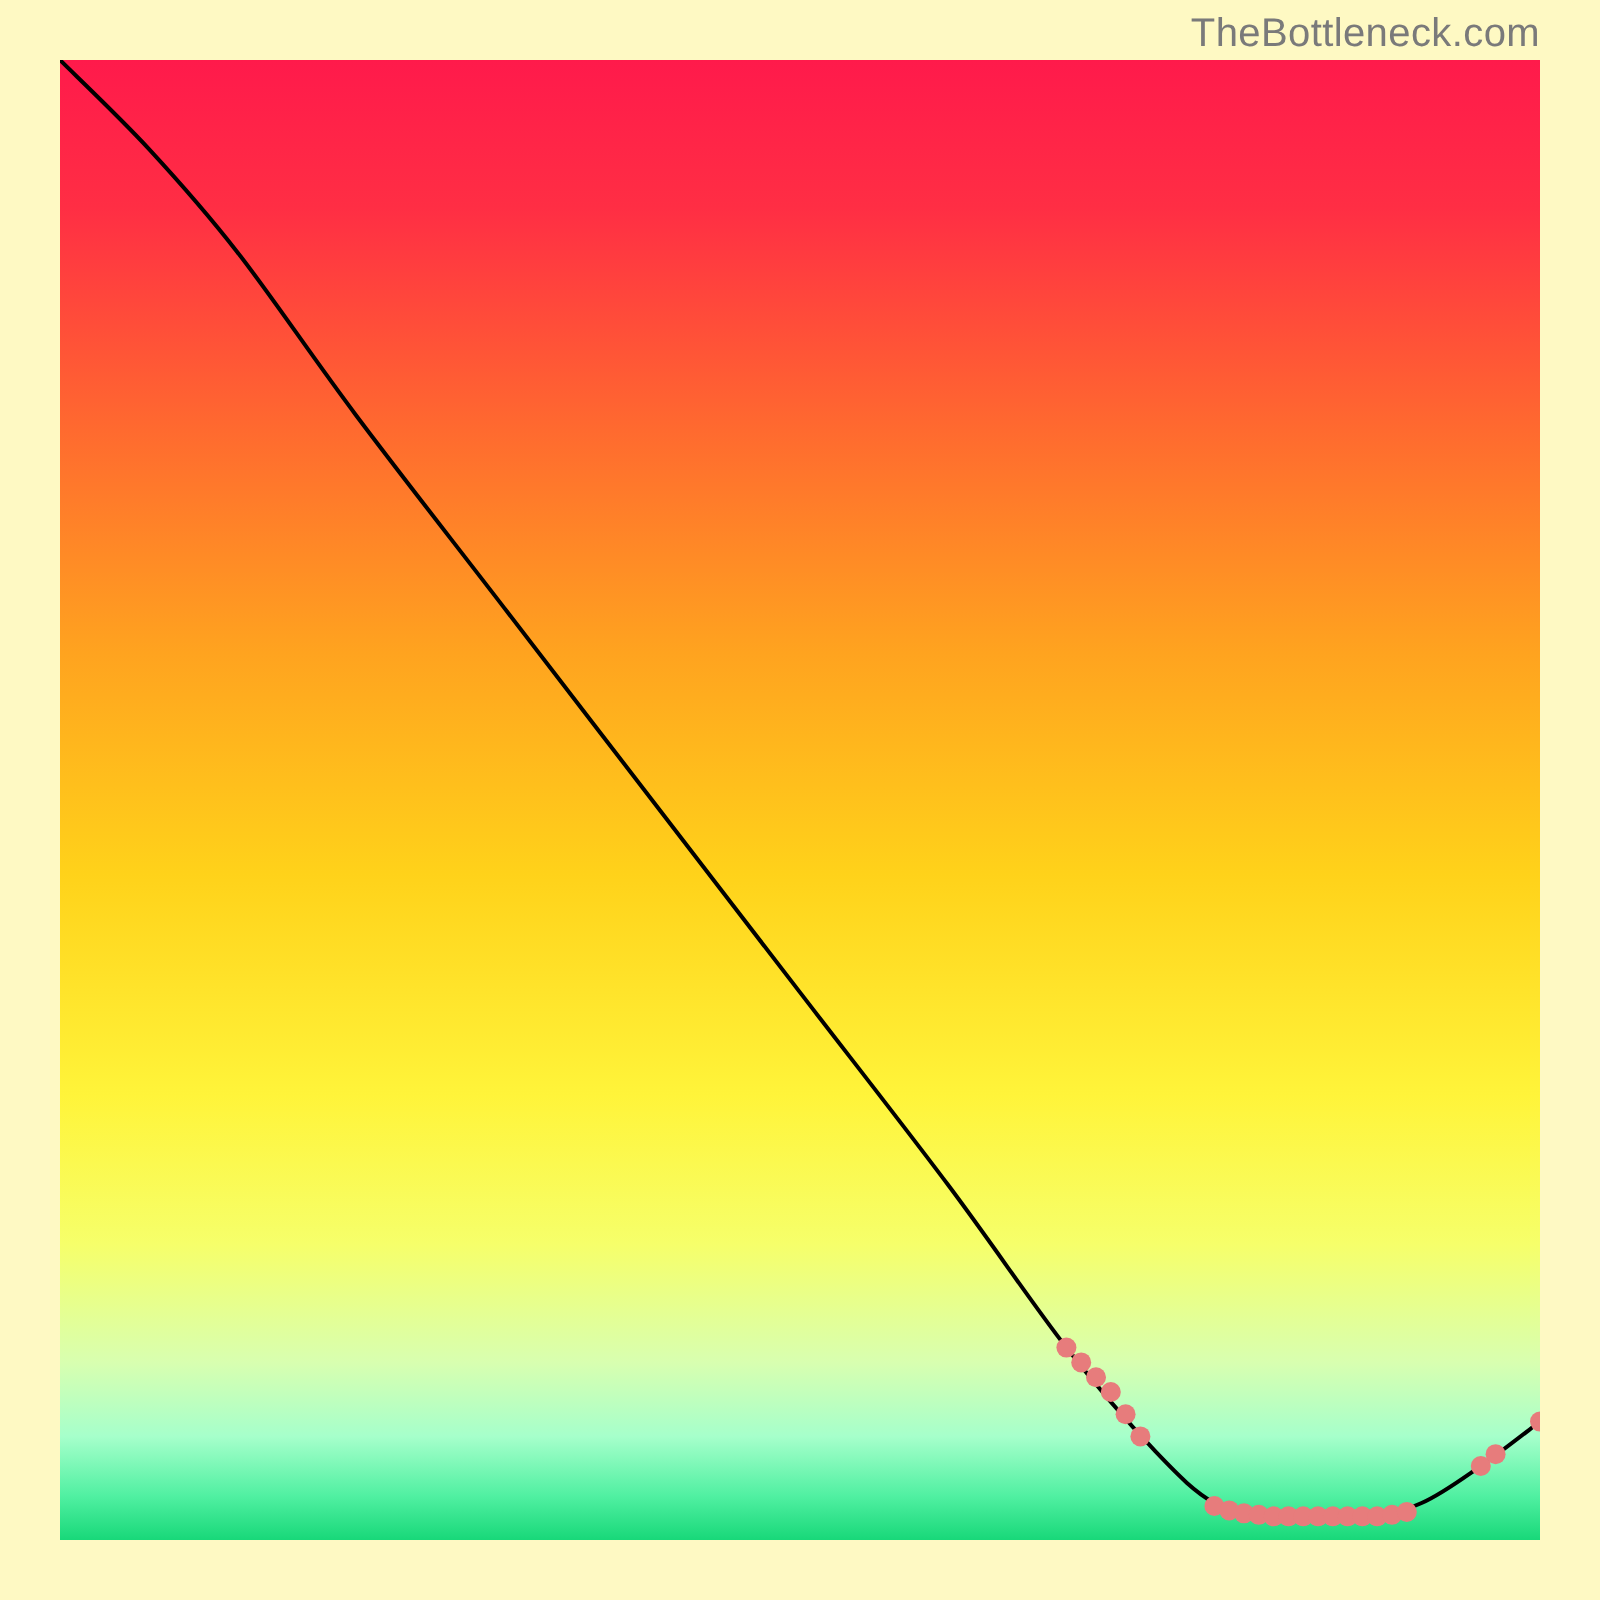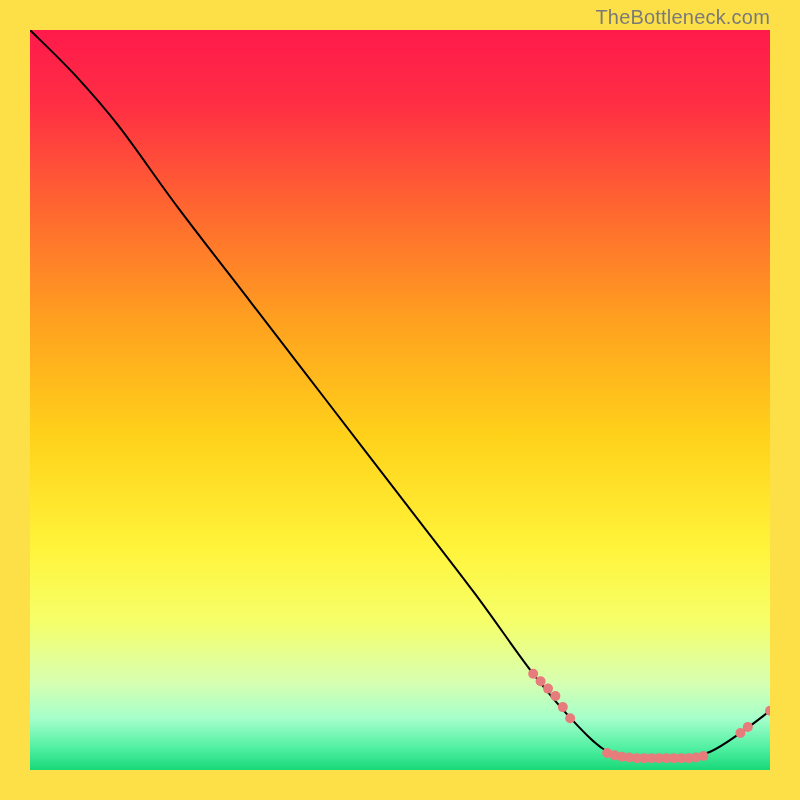--- a/index.html
+++ b/index.html
@@ -8,21 +8,21 @@
     width: 800px;
     height: 800px;
     background: #000;
     overflow: hidden;
     font-family: Arial, Helvetica, sans-serif;
   }
   .stage {
     position: relative;
     width: 800px;
     height: 800px;
-    background: #fde047;
+    background: #fef9c3;
   }
   .plot {
     position: absolute;
     left: 30px;
     top: 30px;
     width: 740px;
     height: 740px;
     
   }
   .watermark {

